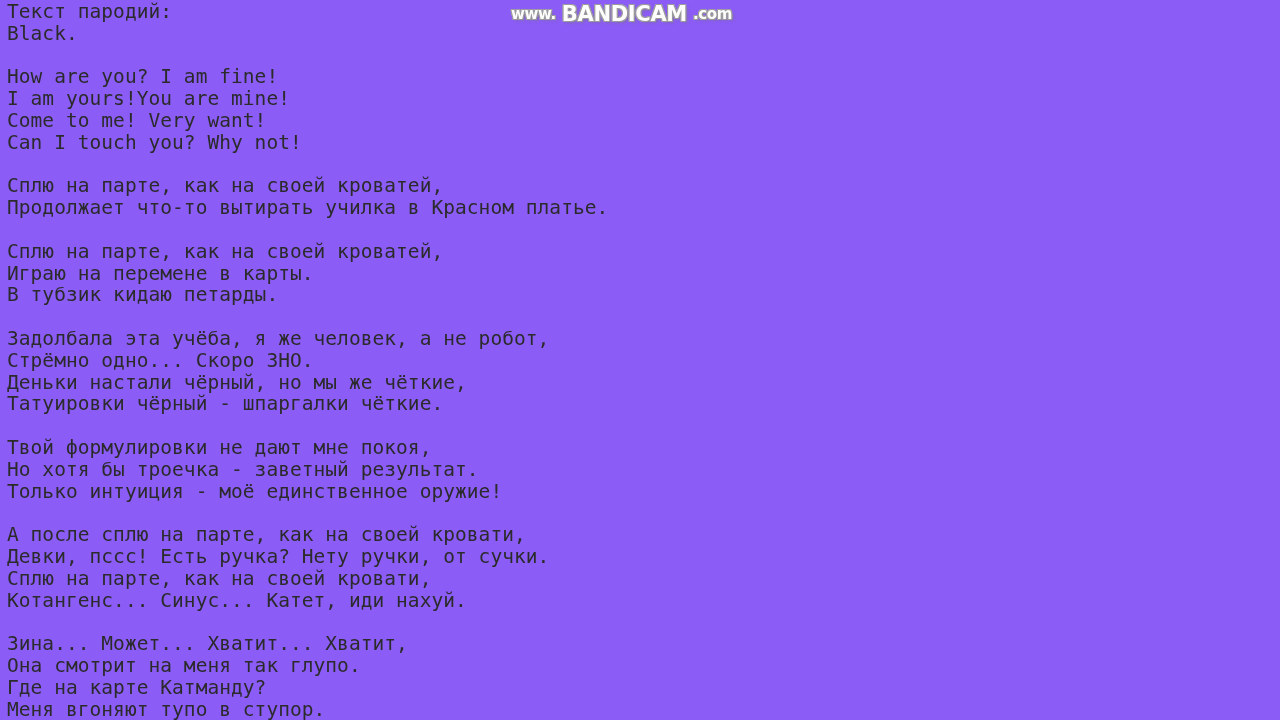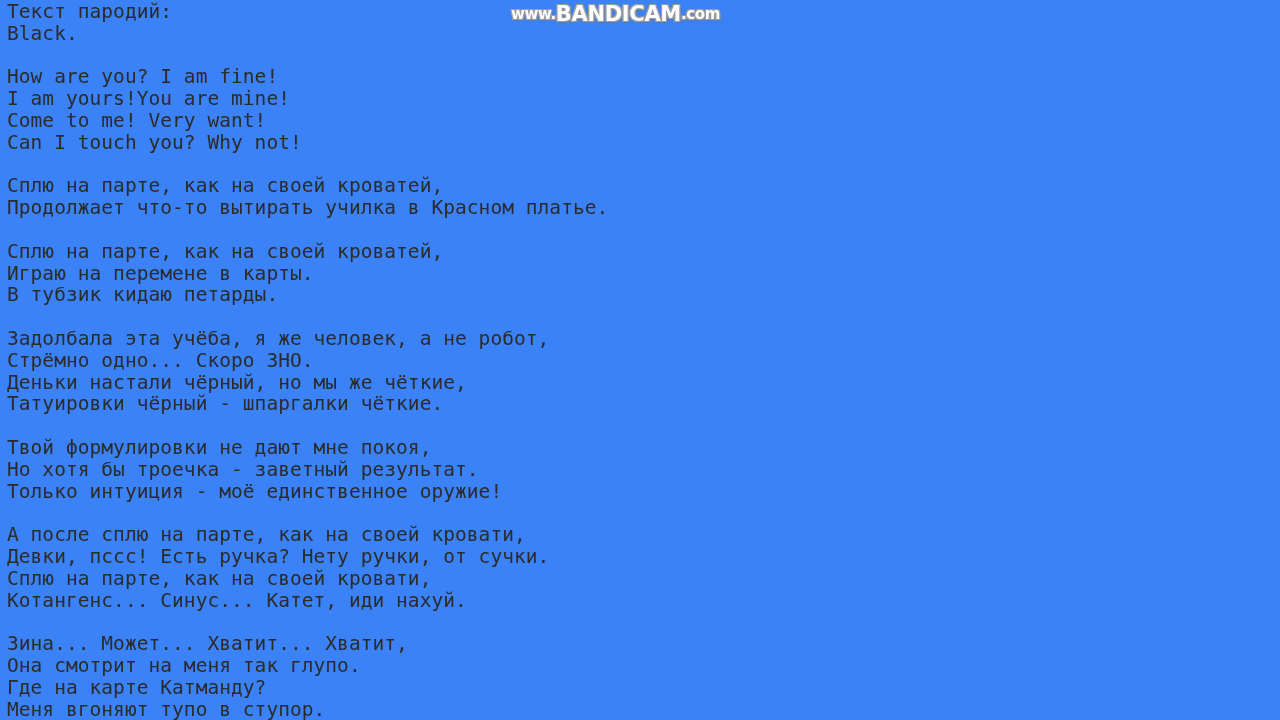--- a/index.html
+++ b/index.html
@@ -15,21 +15,21 @@
     position: relative;
     font-family: "DejaVu Sans Mono", "Liberation Mono", monospace;
   }
 
   #lyrics-surface {
     position: absolute;
     left: 0;
     top: 0;
     width: 1280px;
     height: 720px;
-    background: #3b82f6;
+    background: #8b5cf6;
   }
 
   #lyrics-block {
     position: absolute;
     left: 7px;
     top: 1px;
     width: 1265px;
     font-family: "DejaVu Sans Mono", "Liberation Mono", monospace;
     font-size: 19.5px;
     line-height: 21.8px;
@@ -77,21 +77,21 @@
     line-height: 1;
     text-align: right;
   }
   .wm-small {
     font-size: 15px;
     letter-spacing: -0.4px;
   }
   .wm-big {
     font-size: 21px;
     letter-spacing: -0.3px;
-    margin: 0 0;
+    margin: 0 6px;
   }
 </style>
 </head>
 <body>
 
 <div id="lyrics-surface">
 
   <div id="lyrics-block"><span class="lyric-line">Текст пародий:</span><span class="lyric-line">Black.</span><span class="lyric-line blank">&nbsp;</span><span class="lyric-line">How are you? I am fine!</span><span class="lyric-line">I am yours!You are mine!</span><span class="lyric-line">Come to me! Very want!</span><span class="lyric-line">Can I touch you? Why not!</span><span class="lyric-line blank">&nbsp;</span><span class="lyric-line">Сплю на парте, как на своей кроватей,</span><span class="lyric-line">Продолжает что-то вытирать училка в Красном платье.</span><span class="lyric-line blank">&nbsp;</span><span class="lyric-line">Сплю на парте, как на своей кроватей,</span><span class="lyric-line">Играю на перемене в карты.</span><span class="lyric-line">В тубзик кидаю петарды.</span><span class="lyric-line blank">&nbsp;</span><span class="lyric-line">Задолбала эта учёба, я же человек, а не робот,</span><span class="lyric-line">Стрёмно одно... Скоро ЗНО.</span><span class="lyric-line">Деньки настали чёрный, но мы же чёткие,</span><span class="lyric-line">Татуировки чёрный - шпаргалки чёткие.</span><span class="lyric-line blank">&nbsp;</span><span class="lyric-line">Твой формулировки не дают мне покоя,</span><span class="lyric-line">Но хотя бы троечка - заветный результат.</span><span class="lyric-line">Только интуиция - моё единственное оружие!</span><span class="lyric-line blank">&nbsp;</span><span class="lyric-line">А после сплю на парте, как на своей кровати,</span><span class="lyric-line">Девки, пссс! Есть ручка? Нету ручки, от сучки.</span><span class="lyric-line">Сплю на парте, как на своей кровати,</span><span class="lyric-line">Котангенс... Синус... Катет, иди нахуй.</span><span class="lyric-line blank">&nbsp;</span><span class="lyric-line">Зина... Может... Хватит... Хватит,</span><span class="lyric-line">Она смотрит на меня так глупо.</span><span class="lyric-line">Где на карте Катманду?</span><span class="lyric-line">Меня вгоняют тупо в ступор.</span></div>
 
   <div id="bandicam-watermark">

